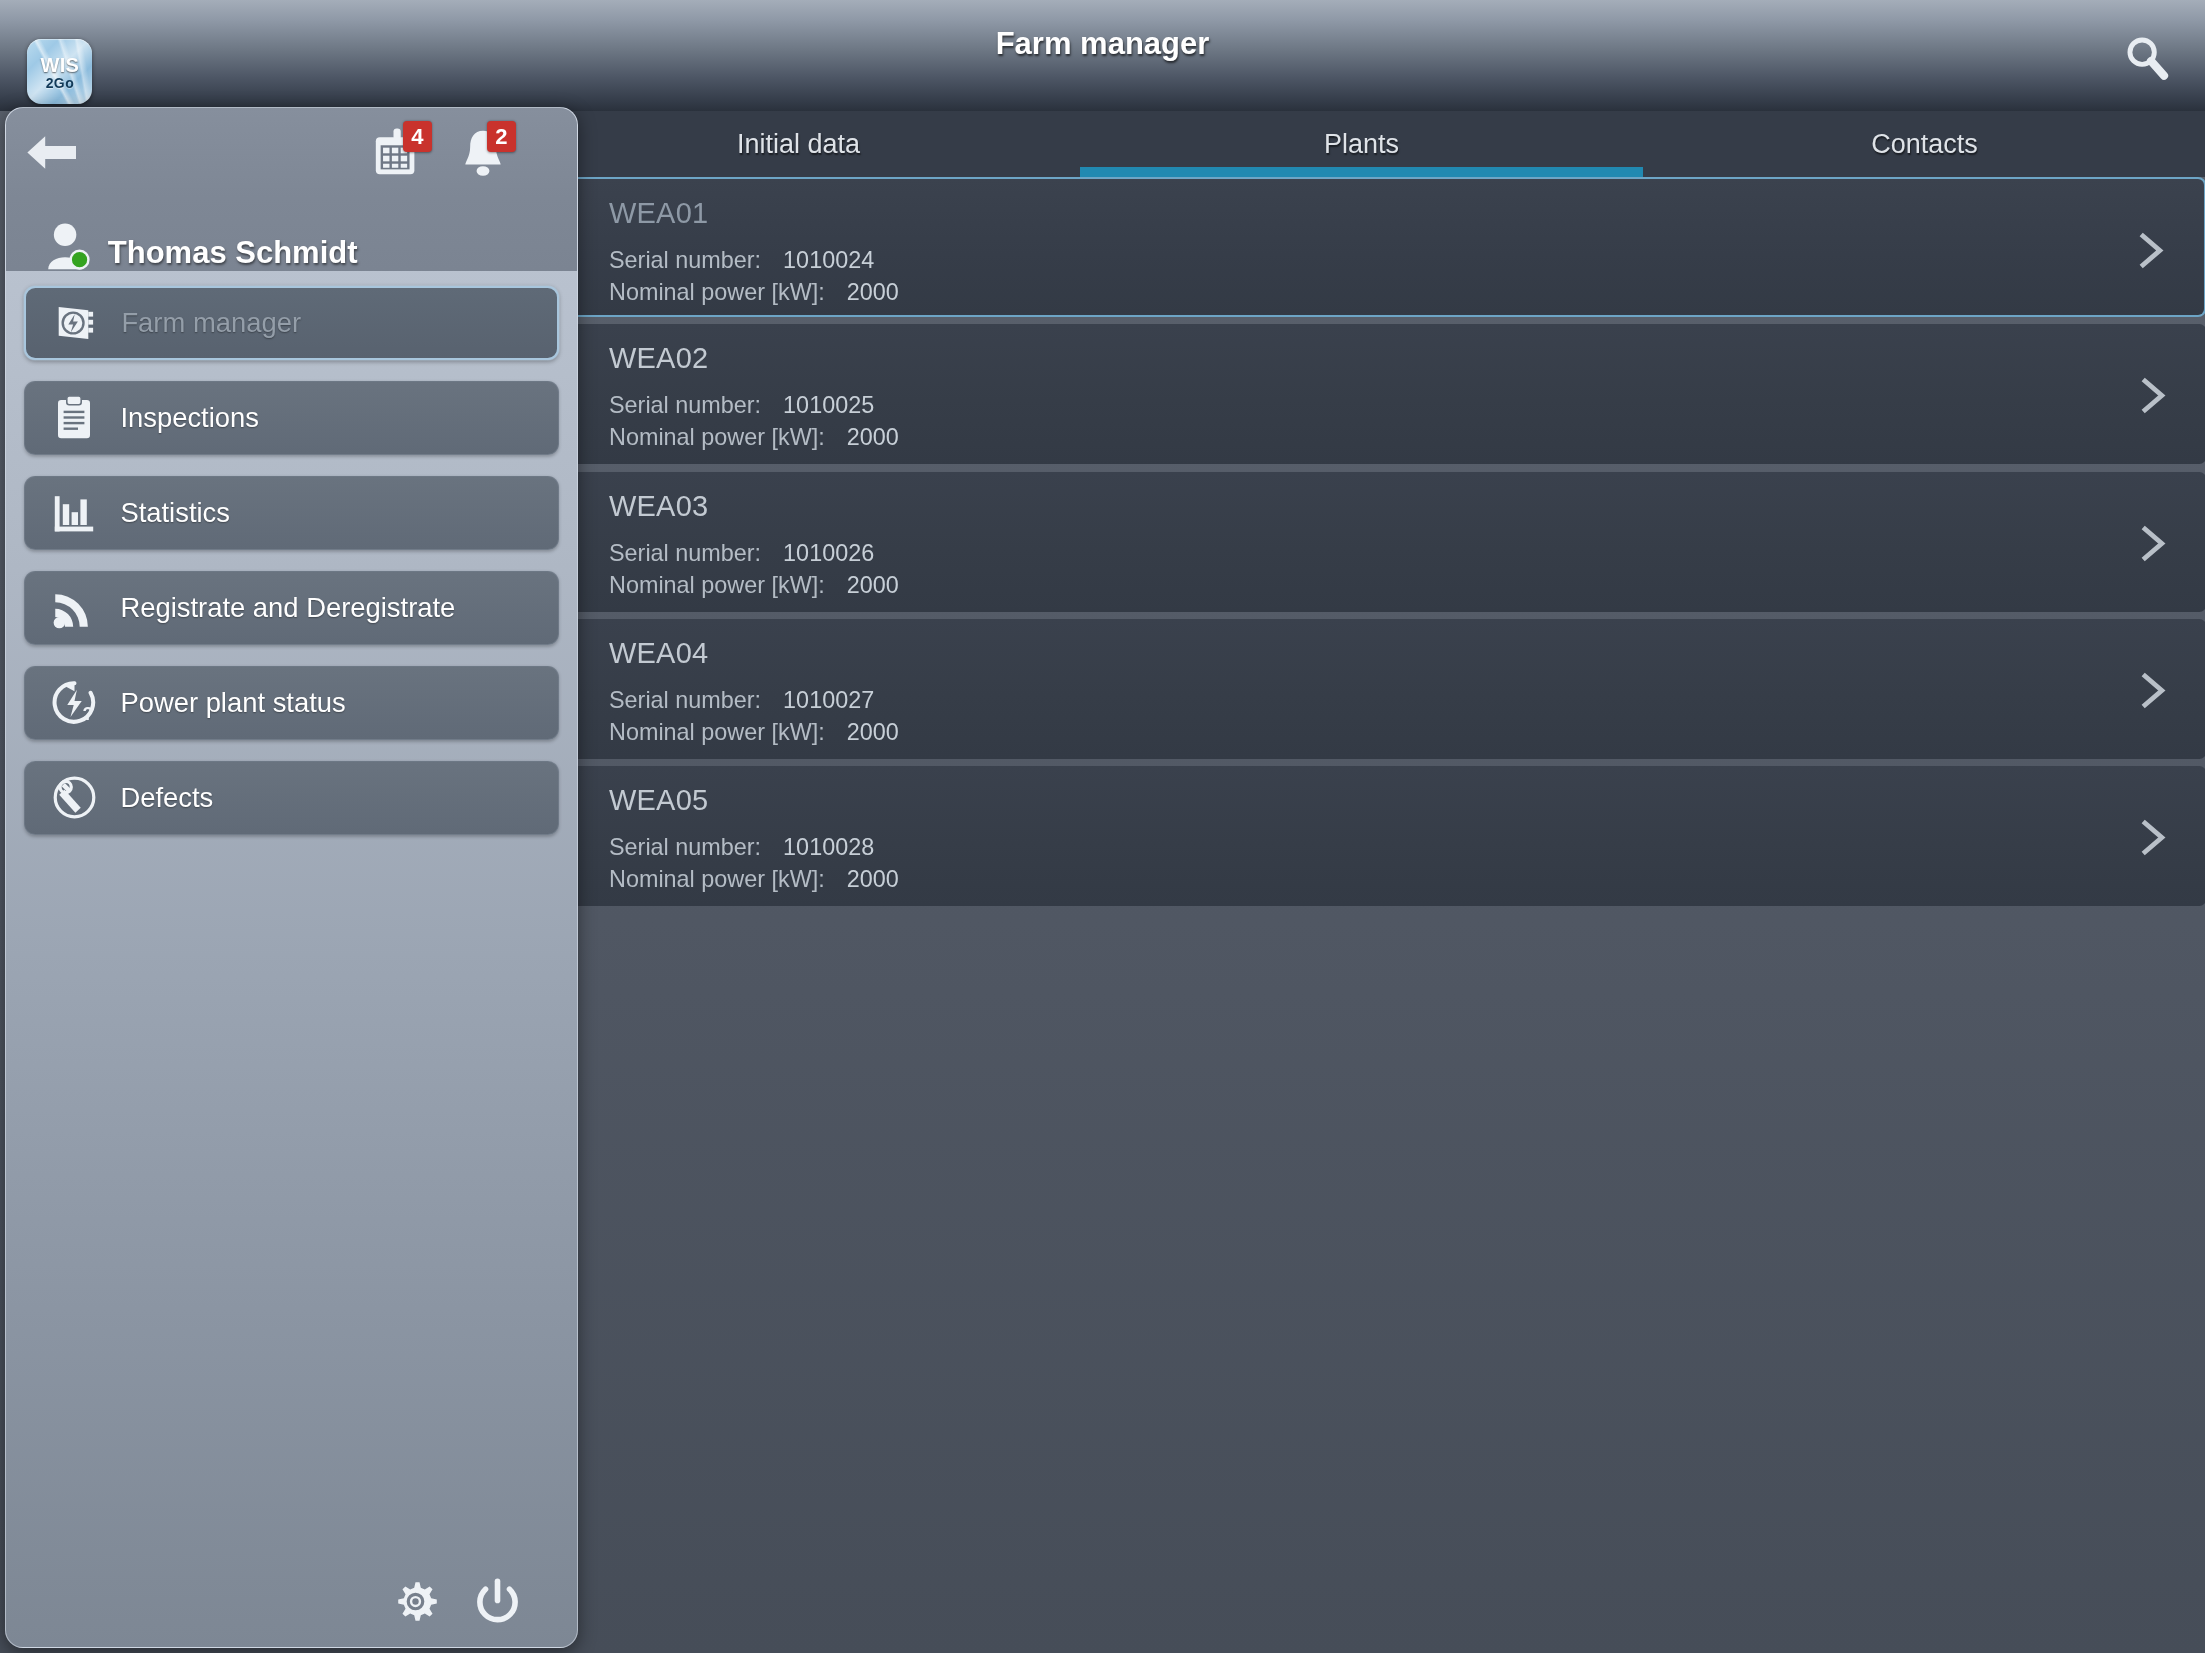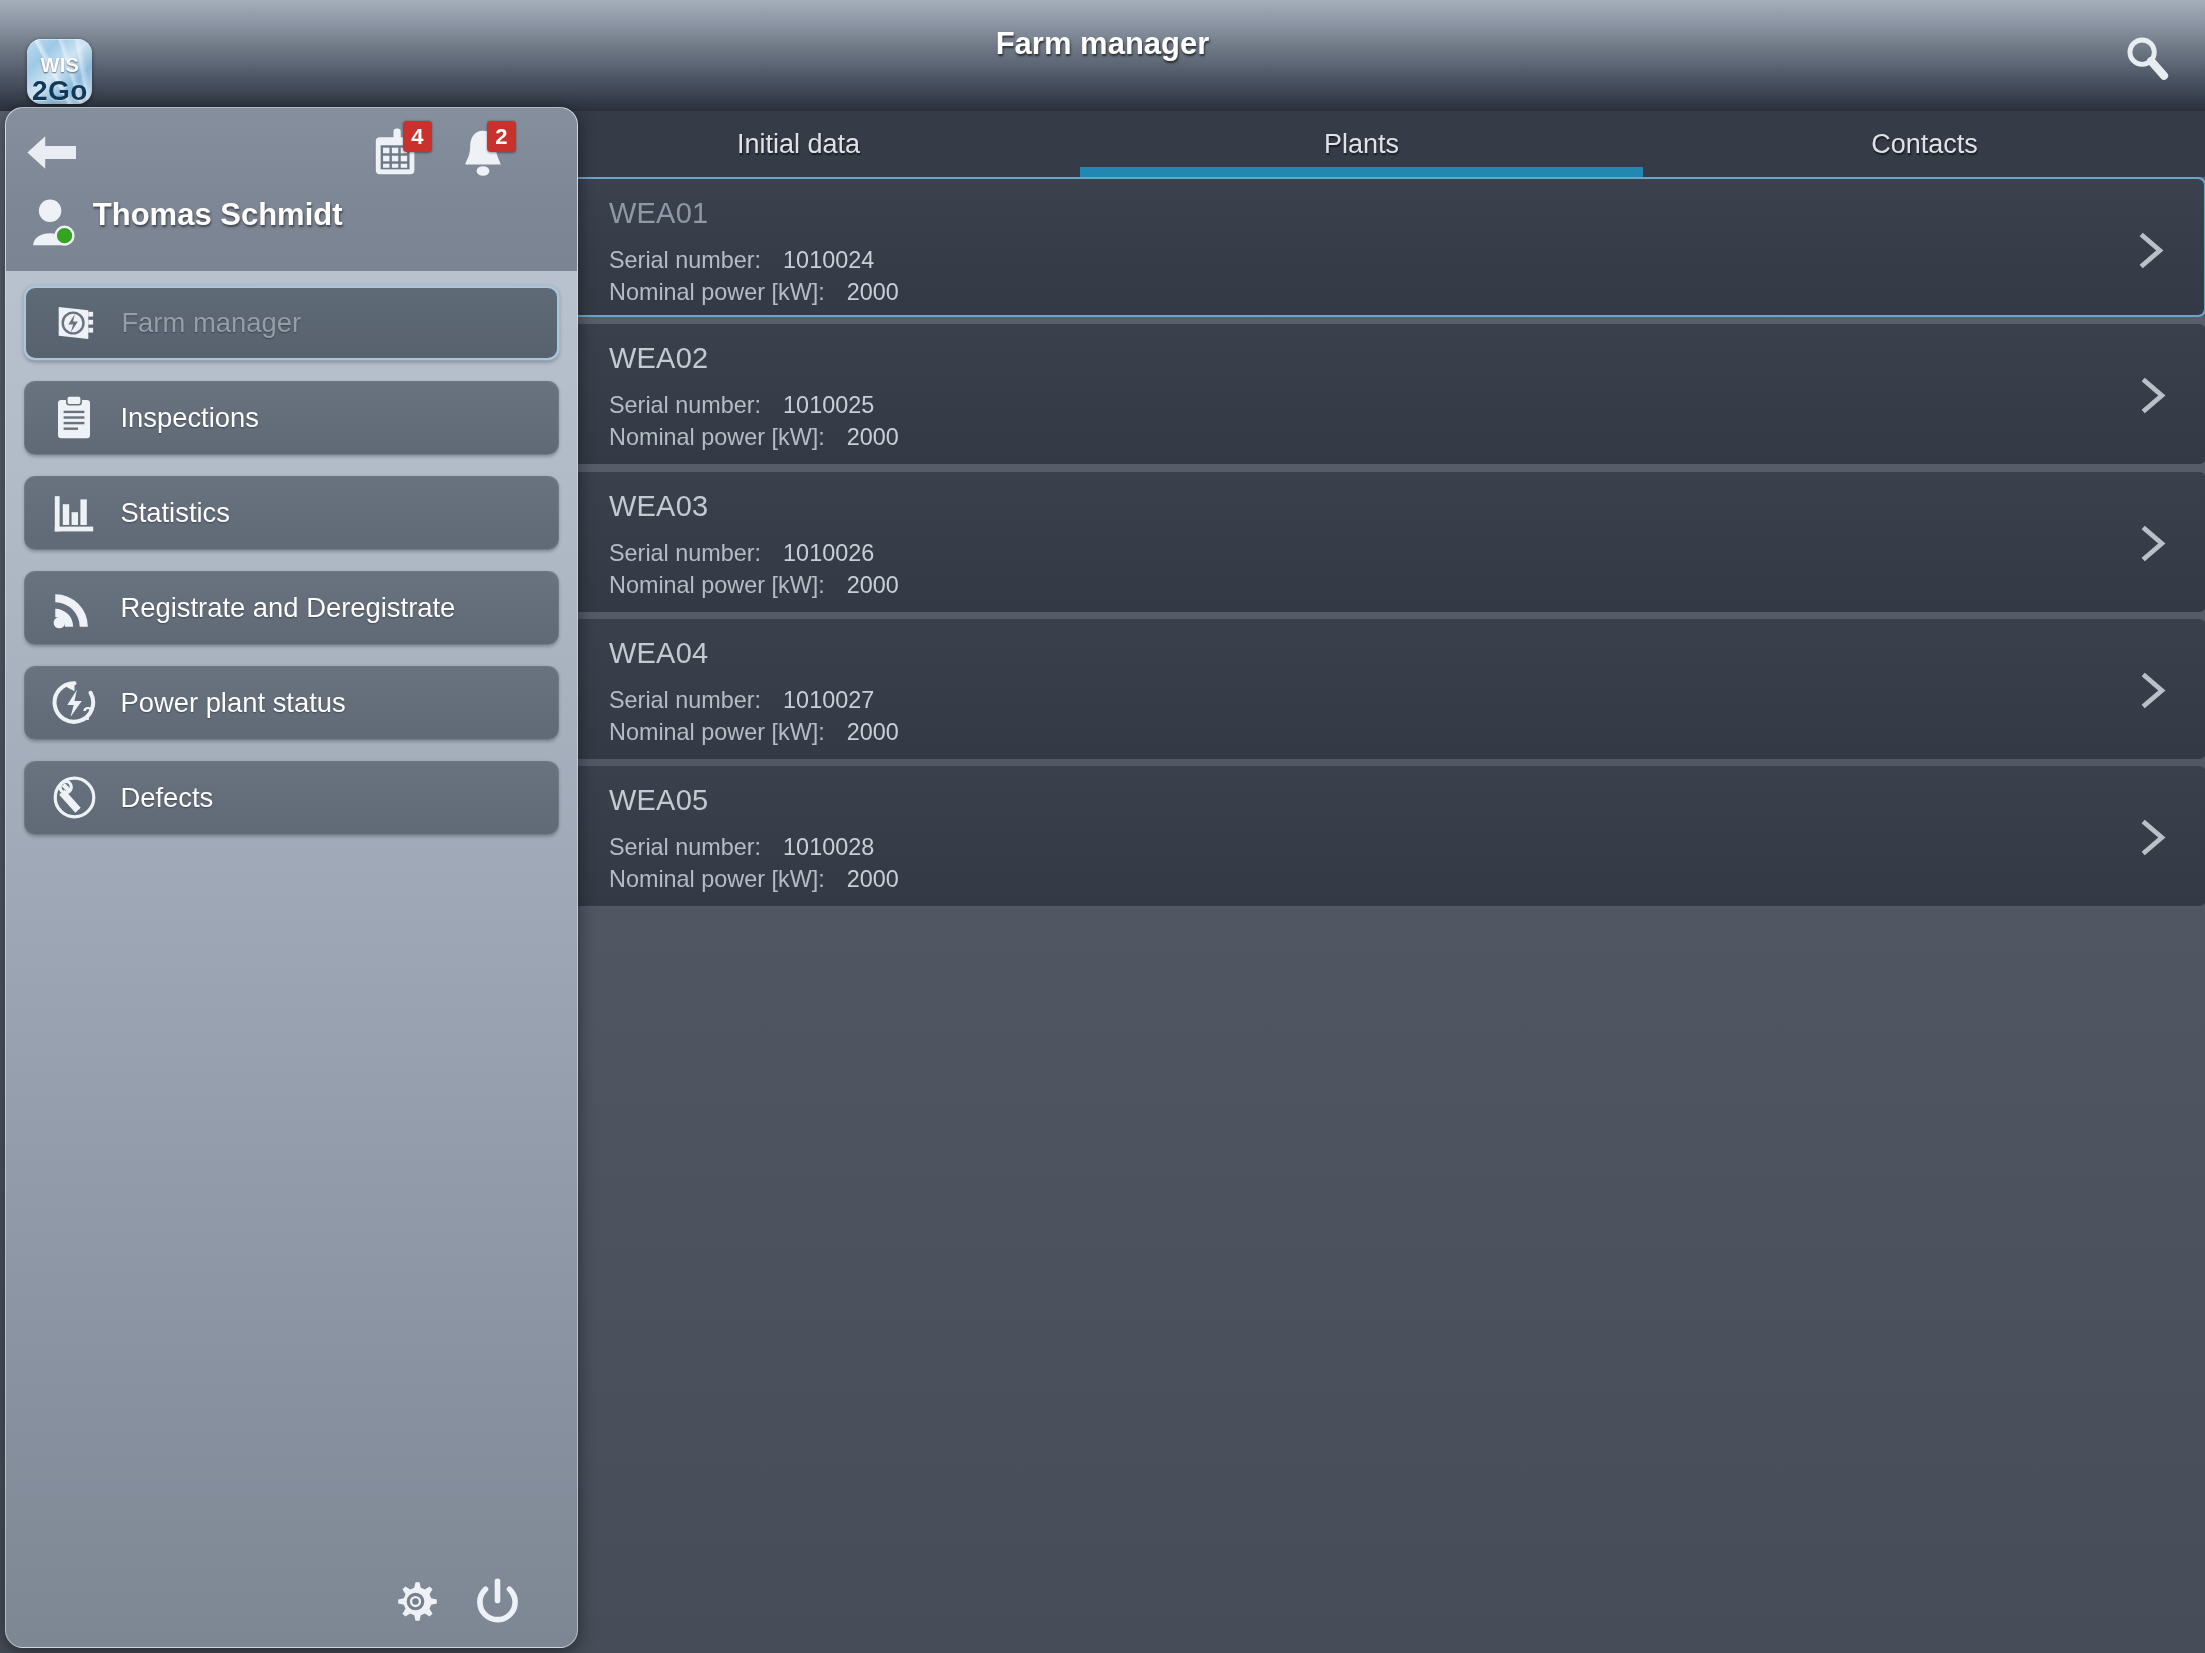--- a/index.html
+++ b/index.html
@@ -39,21 +39,21 @@
       linear-gradient(80deg, rgba(255,255,255,.0) 62%, rgba(255,255,255,.4) 64%, rgba(255,255,255,0) 69%),
       linear-gradient(130deg, rgba(255,190,120,0) 70%, rgba(255,196,140,.55) 84%, rgba(255,214,170,0) 96%);
   }
   #app-logo .lt {
     position:absolute; left:0; right:0; text-align:center;
     font-weight:bold; color:#ffffff;
     text-shadow:0 0.8px 1.6px rgba(0,0,0,.55);
     letter-spacing:0.4px;
   }
   #app-logo .l1 { top:14.5px; font-size:20px; }
-  #app-logo .l2 { top:36px; font-size:28px; color:#123a58; text-shadow:0 0.8px 0.8px rgba(255,255,255,.5); }
+  #app-logo .l2 { top:36px; font-size:14px; color:#123a58; text-shadow:0 0.8px 0.8px rgba(255,255,255,.5); }
 
   #header-title {
     position:absolute; left:0; right:0; top:26px;
     text-align:center;
     font-size:31px; font-weight:bold; color:#ffffff;
     text-shadow:0.8px 1.6px 2.4px rgba(0,0,0,.65);
   }
   #search-btn {
     position:absolute; right:32px; top:31px;
     width:52px; height:52px; cursor:pointer;
@@ -145,21 +145,21 @@
     position:absolute; right:-8px; top:-4.8px;
     min-width:29px; height:31px; padding:0 4.8px;
     background:#c9322c; border-radius:4px;
     color:#fff; font-size:22px; font-weight:bold;
     display:flex; align-items:center; justify-content:center;
     box-shadow:0 0.8px 2.4px rgba(0,0,0,.4);
   }
 
   #user-row {
     position:relative; height:74px;
-    padding-left:24px; display:flex; align-items:flex-start;
+    padding-left:39px; display:flex; align-items:flex-end;
     background:linear-gradient(180deg,#7e8795 0%, #7b8492 100%);
   }
   #user-name {
     font-size:31px; font-weight:bold; color:#ffffff;
     text-shadow:0.8px 1.6px 2.4px rgba(0,0,0,.5);
     margin-left:18px;
   }
 
   #menu { padding:14.5px 18px 0 18px; }
   .menu-item {

